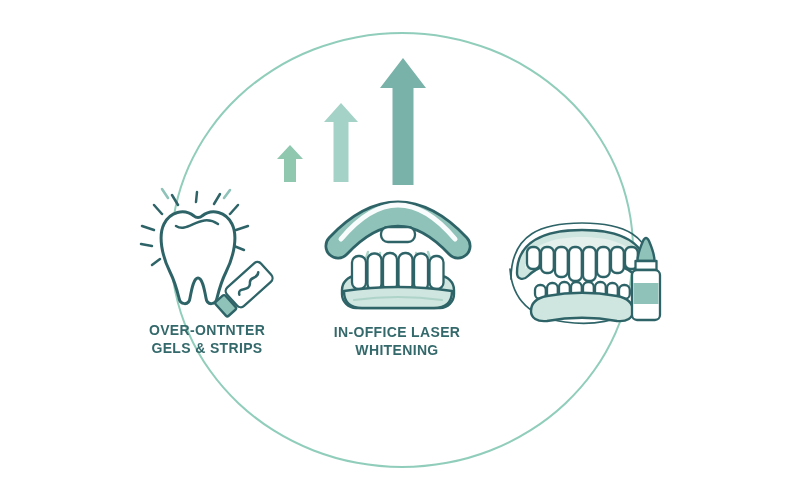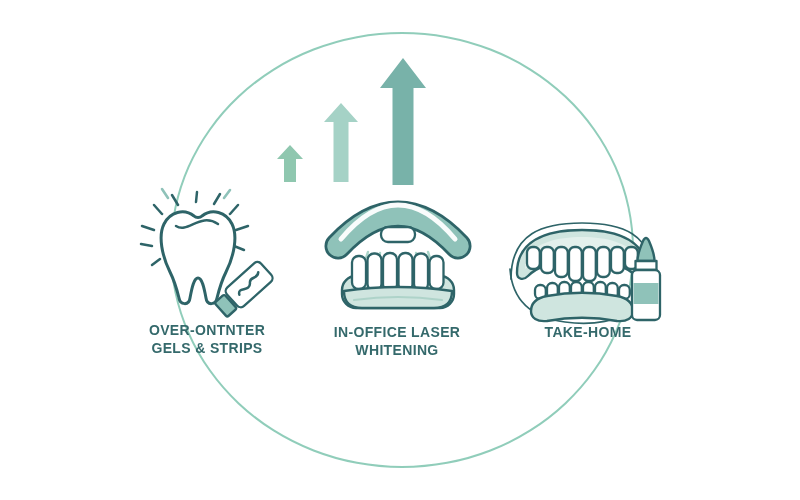--- a/index.html
+++ b/index.html
@@ -152,16 +152,15 @@
 
   <div class="label label-office">
     <div>IN-OFFICE LASER</div>
     <div>WHITENING</div>
   </div>
   <div class="label label-otc">
     <div>OVER-ONTNTER</div>
     <div>GELS &amp; STRIPS</div>
   </div>
   <div class="label label-home">
-    <div>TAKE-HOME</div>
   </div>
 
 </div>
 
 </body></html>

